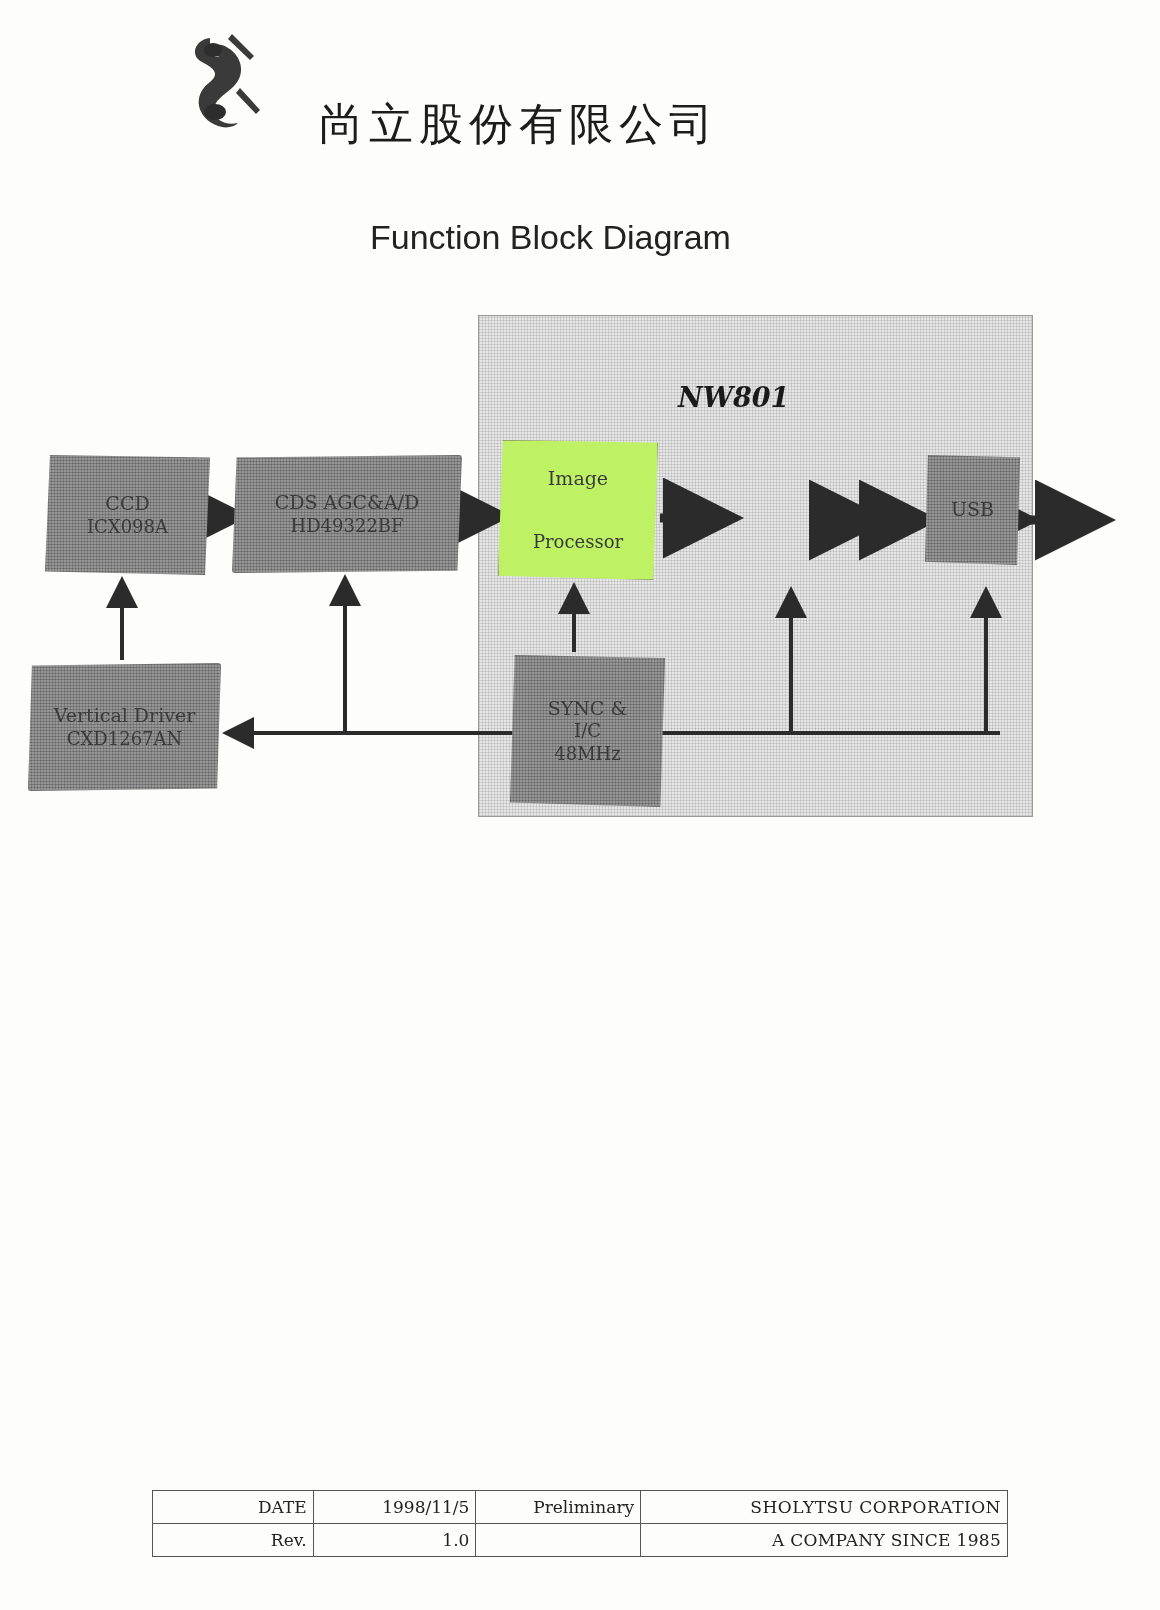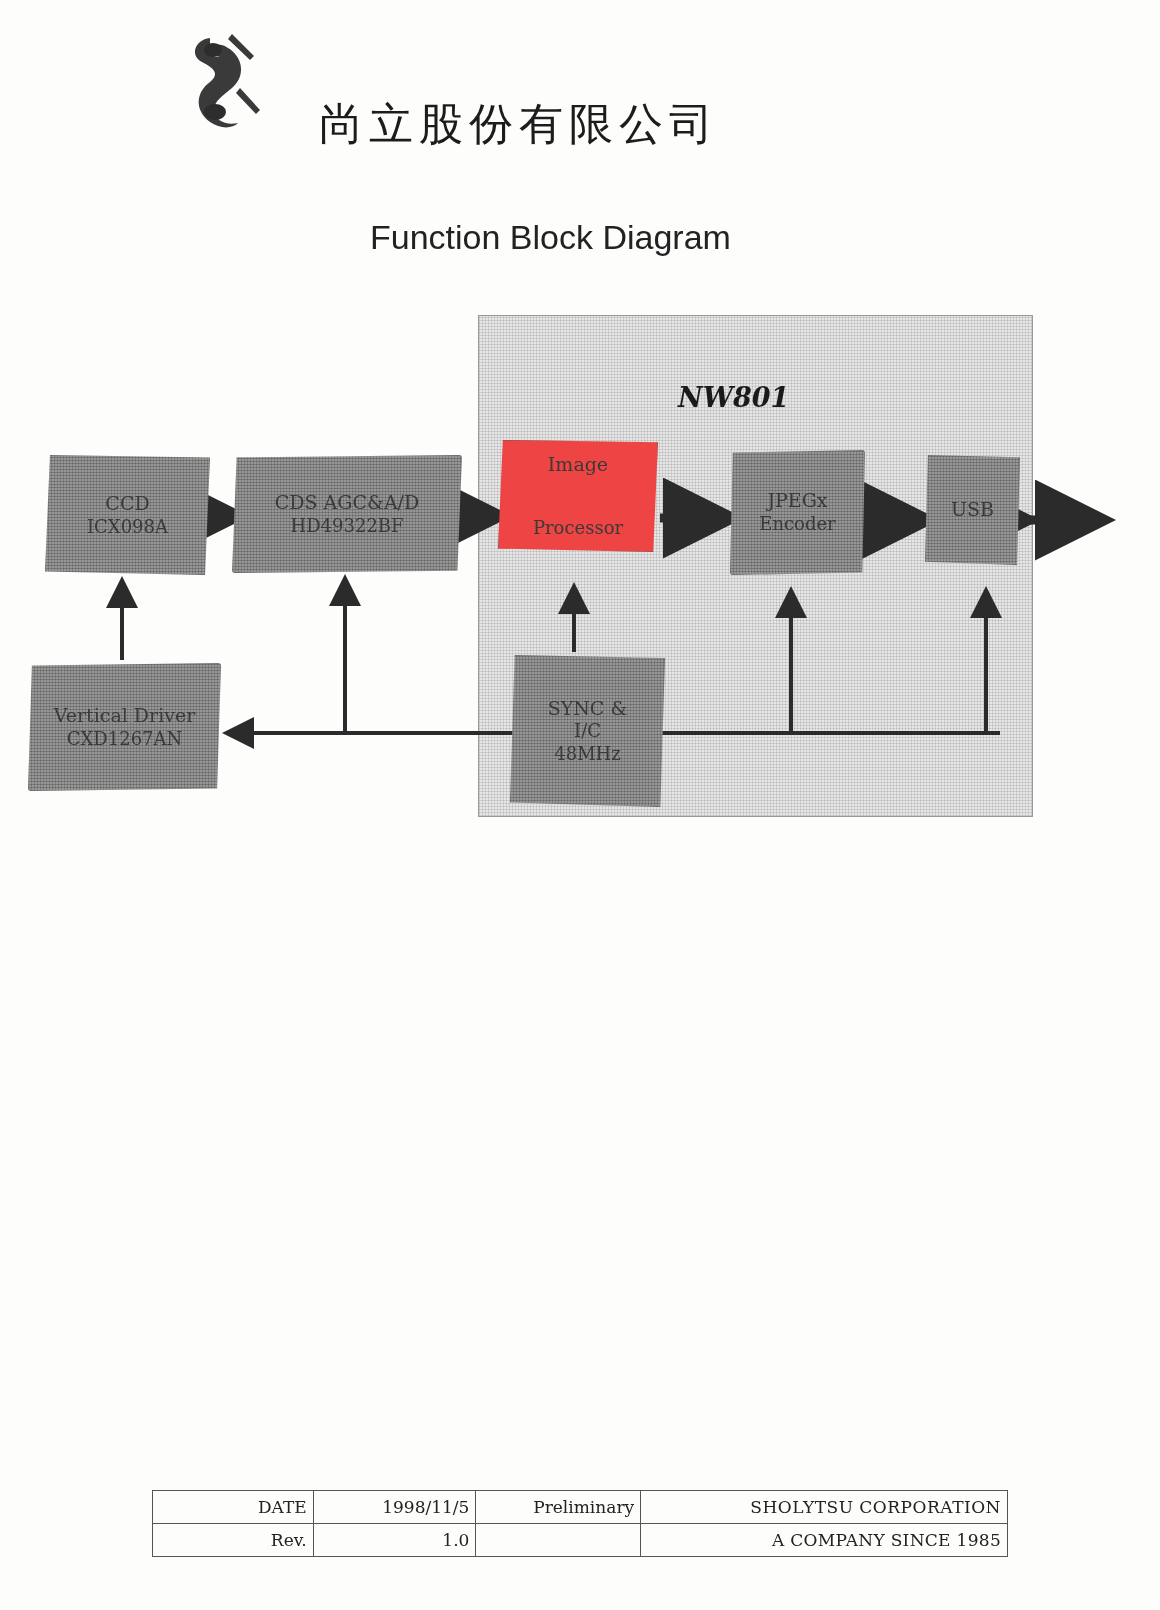--- a/index.html
+++ b/index.html
@@ -103,21 +103,21 @@
   }
   .block .l2 { font-size: 18px; }
 
   
   .skewA { clip-path: polygon(3% 0, 100% 2%, 97% 100%, 0 97%); }
   .skewB { clip-path: polygon(2% 2%, 100% 0, 98% 98%, 0 100%); }
 
   
   #block-ccd        { left: 45px;  top: 455px; width: 165px; height: 120px; }
   #block-cds        { left: 232px; top: 455px; width: 230px; height: 118px; }
-  #block-image-proc { left: 498px; top: 440px; width: 160px; height: 112px; background:#ef4444;gap:40px; }
+  #block-image-proc { left: 498px; top: 440px; width: 160px; height: 140px; background:#bef264;gap:40px; }
   #block-jpeg       { left: 730px; top: 450px; width: 135px; height: 125px; }
   #block-usb        { left: 925px; top: 455px; width: 95px;  height: 110px; }
   #block-vdriver    { left: 28px;  top: 663px; width: 193px; height: 128px; }
   #block-sync       { left: 510px; top: 655px; width: 155px; height: 152px; }
 
   
   .svg-layer {
     position: absolute;
     left: 0; top: 0;
     width: 1160px; height: 900px;
@@ -216,24 +216,20 @@
   <div class="block skewB" id="block-cds">
     <span class="l1">CDS  AGC&amp;A/D</span>
     <span class="l2">HD49322BF</span>
   </div>
 
   <div class="block skewA" id="block-image-proc">
     <span class="l1">Image</span>
     <span class="l2">Processor</span>
   </div>
 
-  <div class="block skewB" id="block-jpeg">
-    <span class="l1">JPEGx</span>
-    <span class="l2">Encoder</span>
-  </div>
 
   <div class="block skewA" id="block-usb">
     <span class="l1">USB</span>
   </div>
 
   <div class="block skewB" id="block-vdriver">
     <span class="l1">Vertical Driver</span>
     <span class="l2">CXD1267AN</span>
   </div>
 

